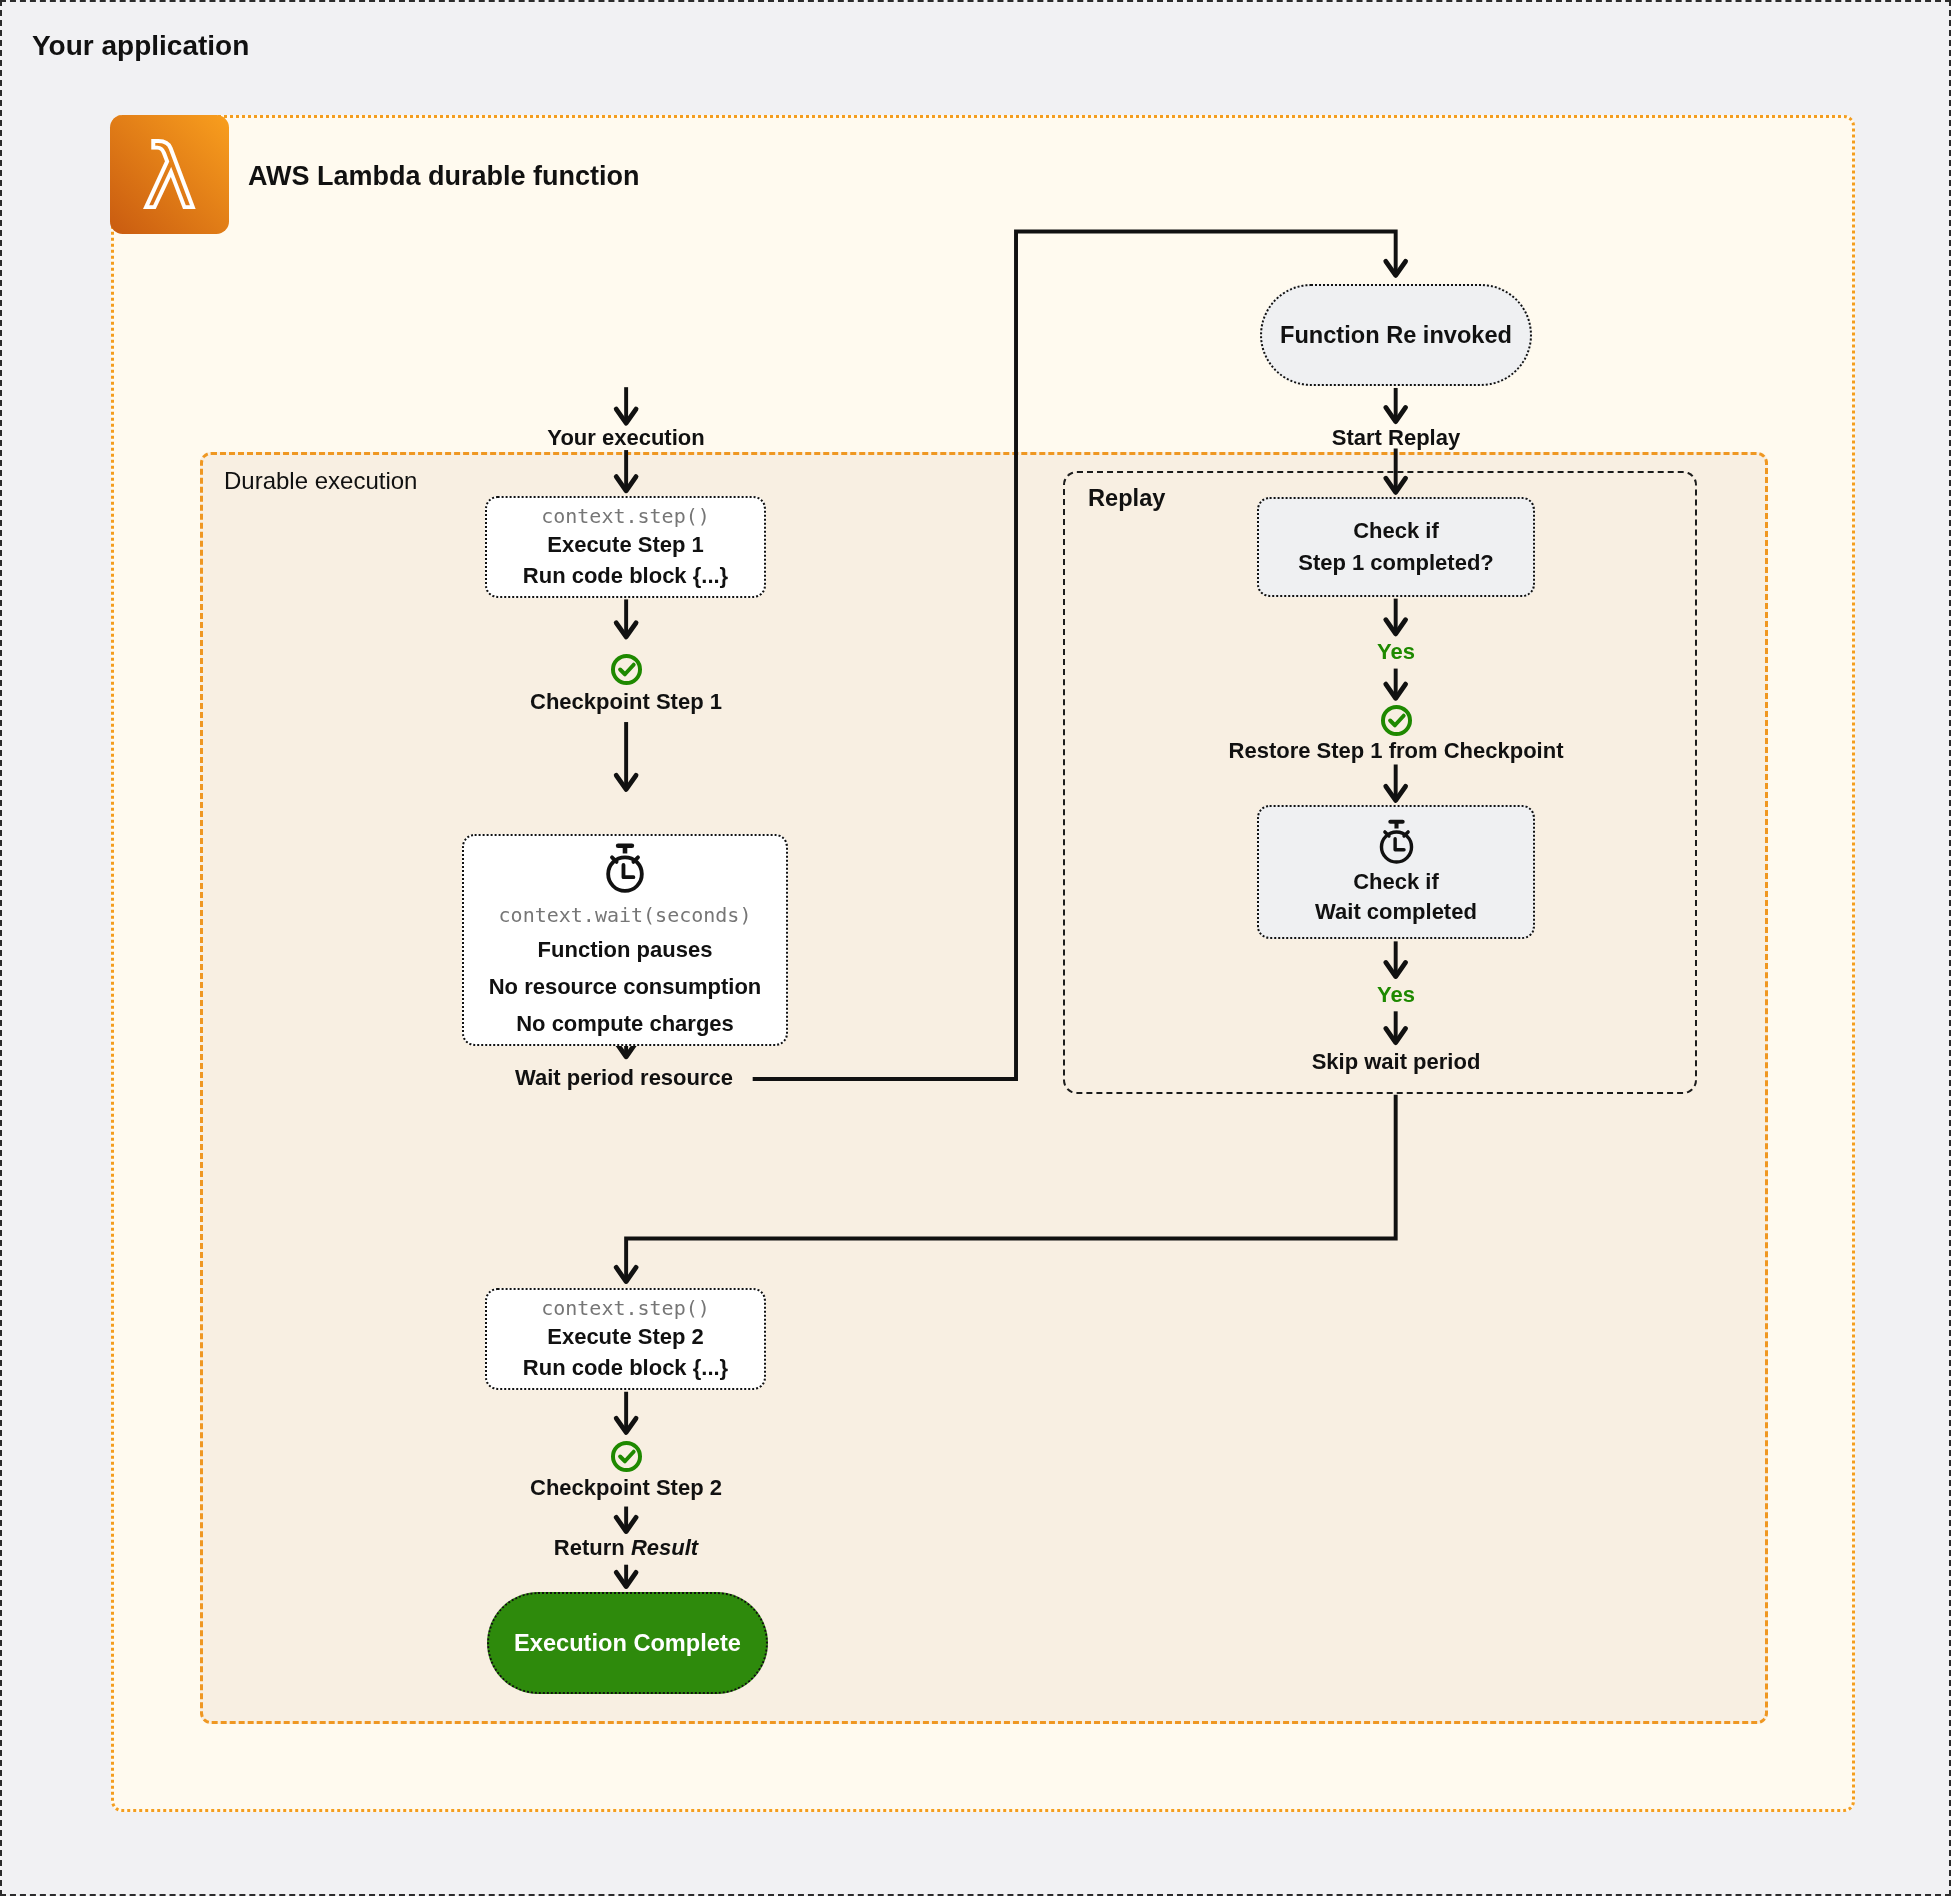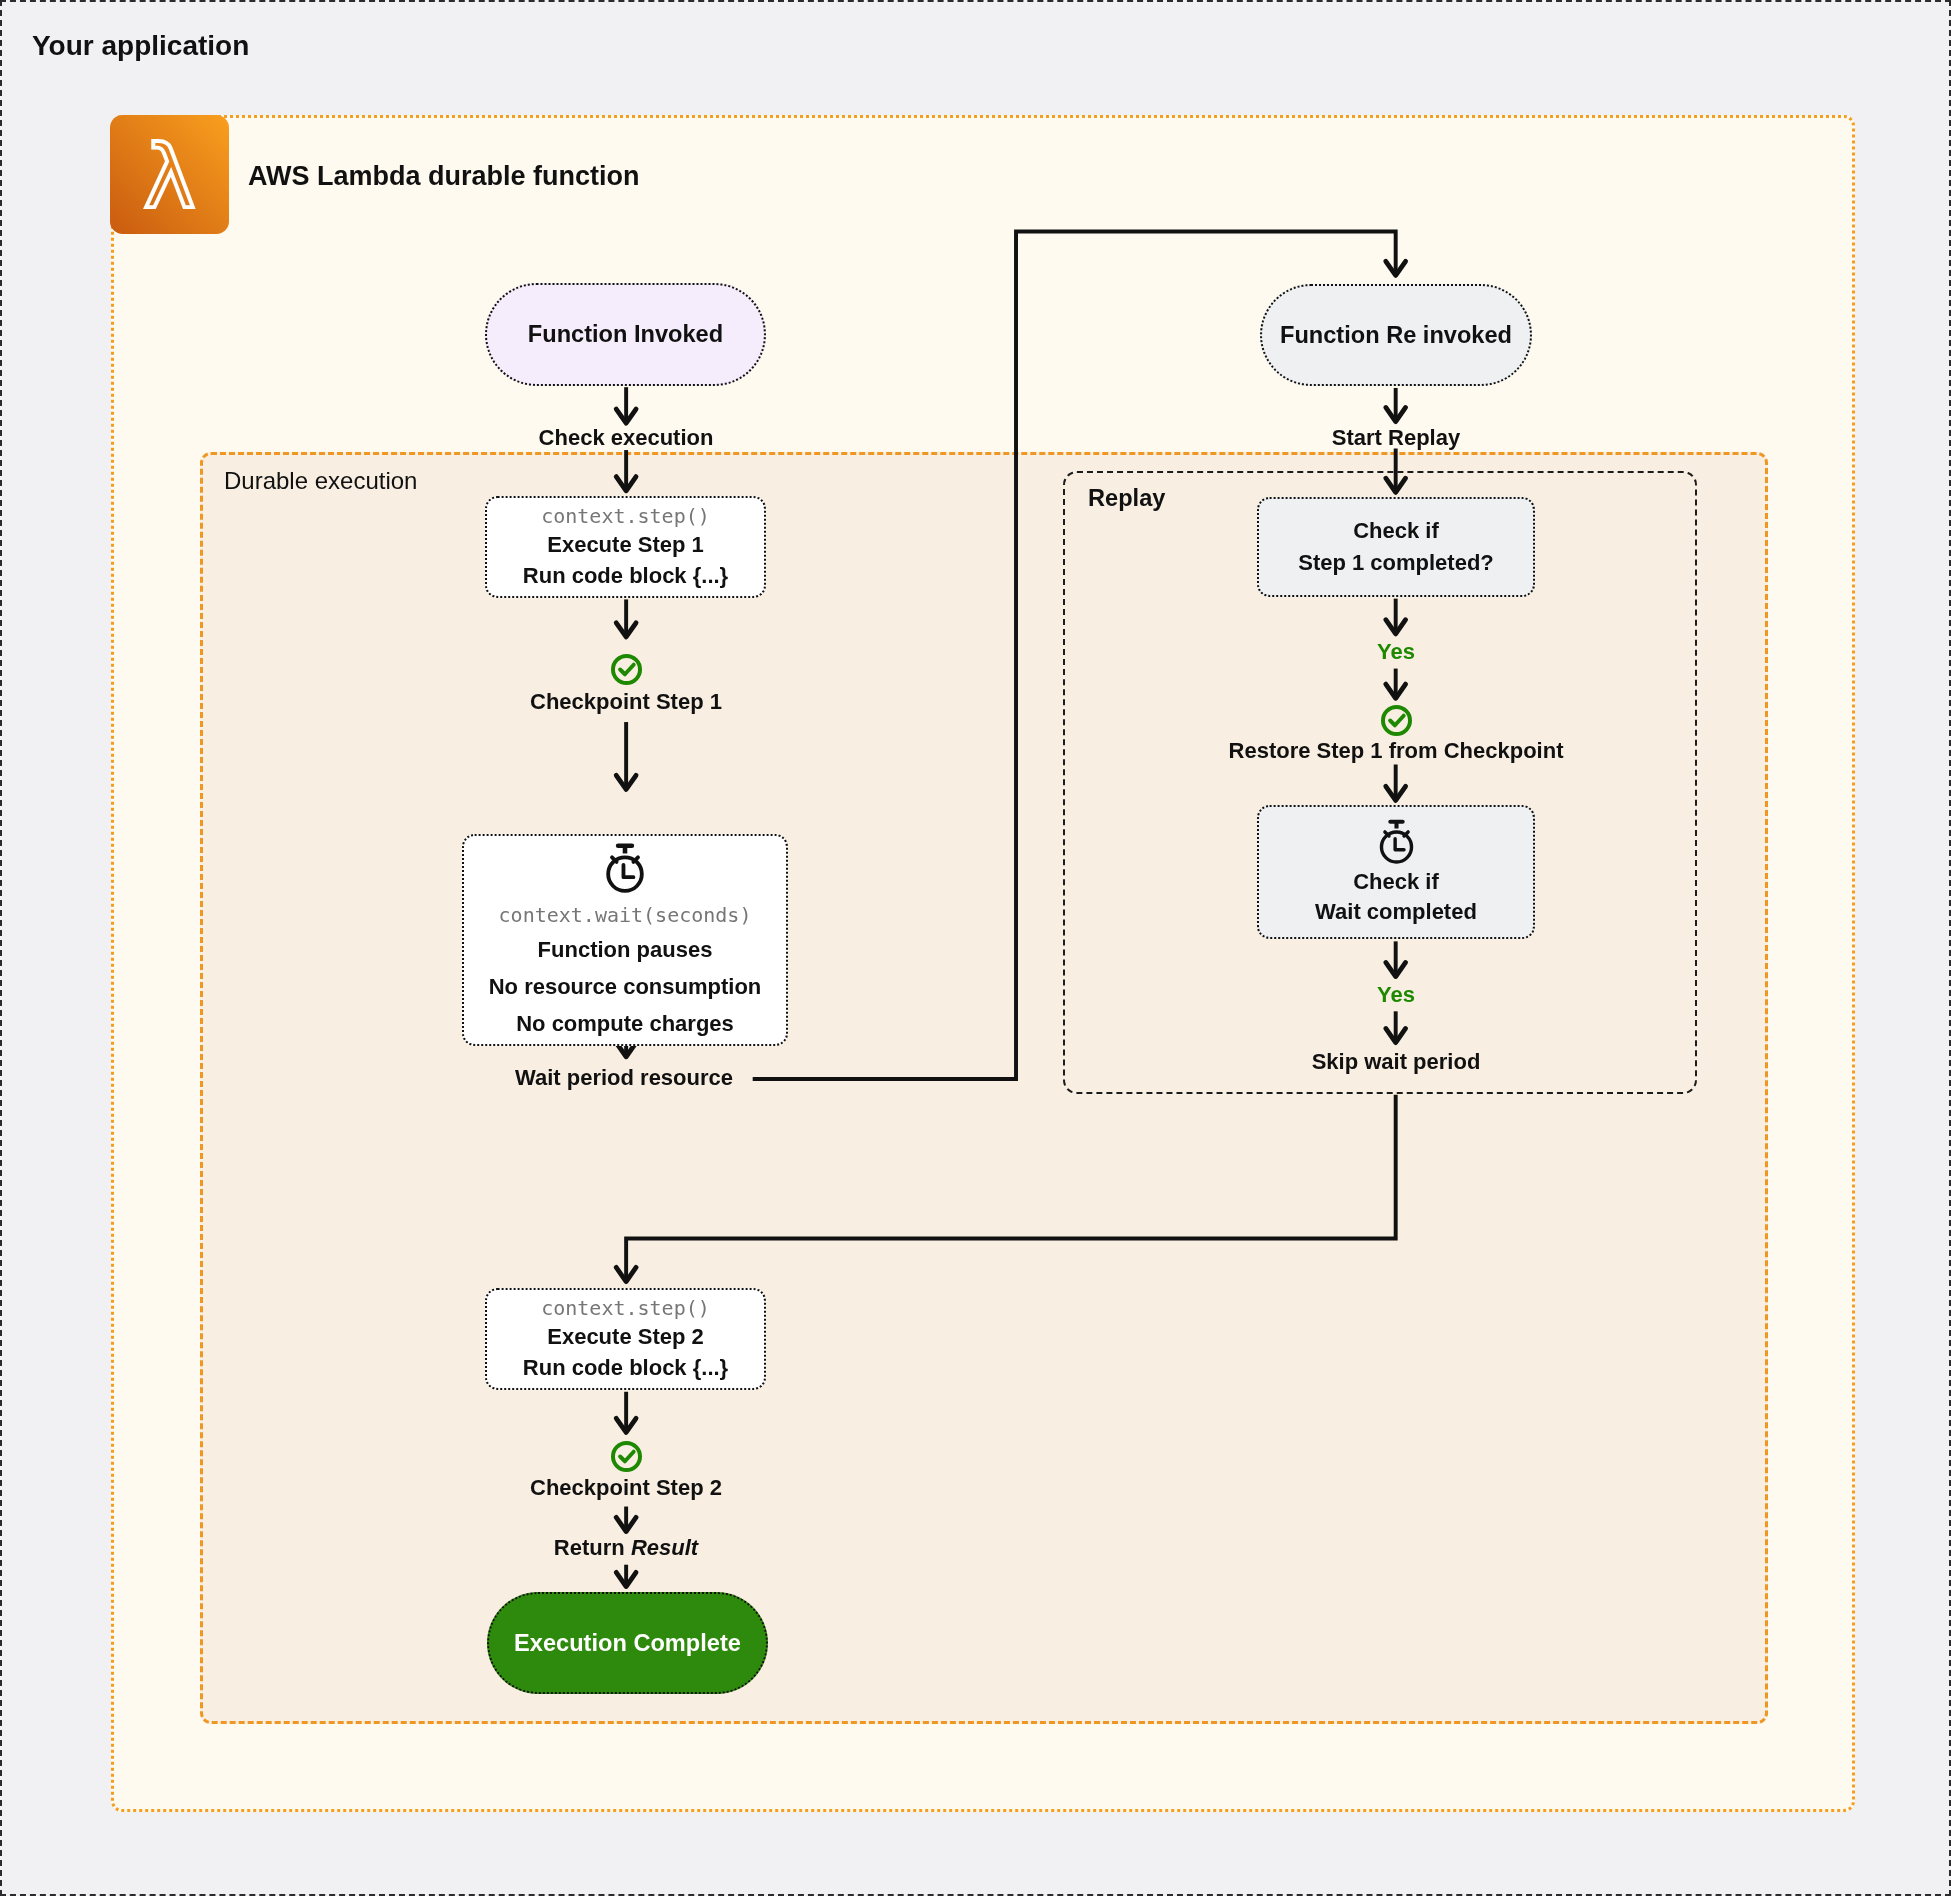--- a/index.html
+++ b/index.html
@@ -98,25 +98,22 @@
       <line x1="1773" y1="970" x2="1773" y2="1014" marker-end="url(#arrow)"></line>
       <line x1="1773" y1="1195" x2="1773" y2="1238" marker-end="url(#arrow)"></line>
       <line x1="1773" y1="1284" x2="1773" y2="1322" marker-end="url(#arrow)"></line>
       <path d="M1773 1390 V1573 H794 V1626" marker-end="url(#arrow)"></path>
       <line x1="794" y1="1768" x2="794" y2="1818" marker-end="url(#arrow)"></line>
       <line x1="794" y1="1914" x2="794" y2="1944" marker-end="url(#arrow)"></line>
       <line x1="794" y1="1988" x2="794" y2="2014" marker-end="url(#arrow)"></line>
     </g>
   </svg>
 
-  <div class="abs node pill pill-purple">
-    <span>Function Invoked</span>
-  </div>
 
-  <div class="abs flabel" style="left:624px;top:423px;">Check execution</div>
+  <div class="abs flabel" style="left:624px;top:423px;">Your execution</div>
 
   <div class="abs node box box-step1">
     <span class="code">context.step()</span>
     <span class="nline">Execute Step 1</span>
     <span class="nline">Run code block {...}</span>
   </div>
 
   <svg class="abs icon" style="left:607px;top:650px;" width="35" height="35" viewBox="0 0 44 44">
     <circle cx="22" cy="22" r="17" fill="#F8EFE2" stroke="#1E8900" stroke-width="5"></circle>
     <path d="M14 22 l6 6 l11 -12" fill="none" stroke="#1E8900" stroke-width="5" stroke-linecap="round" stroke-linejoin="round"></path>

